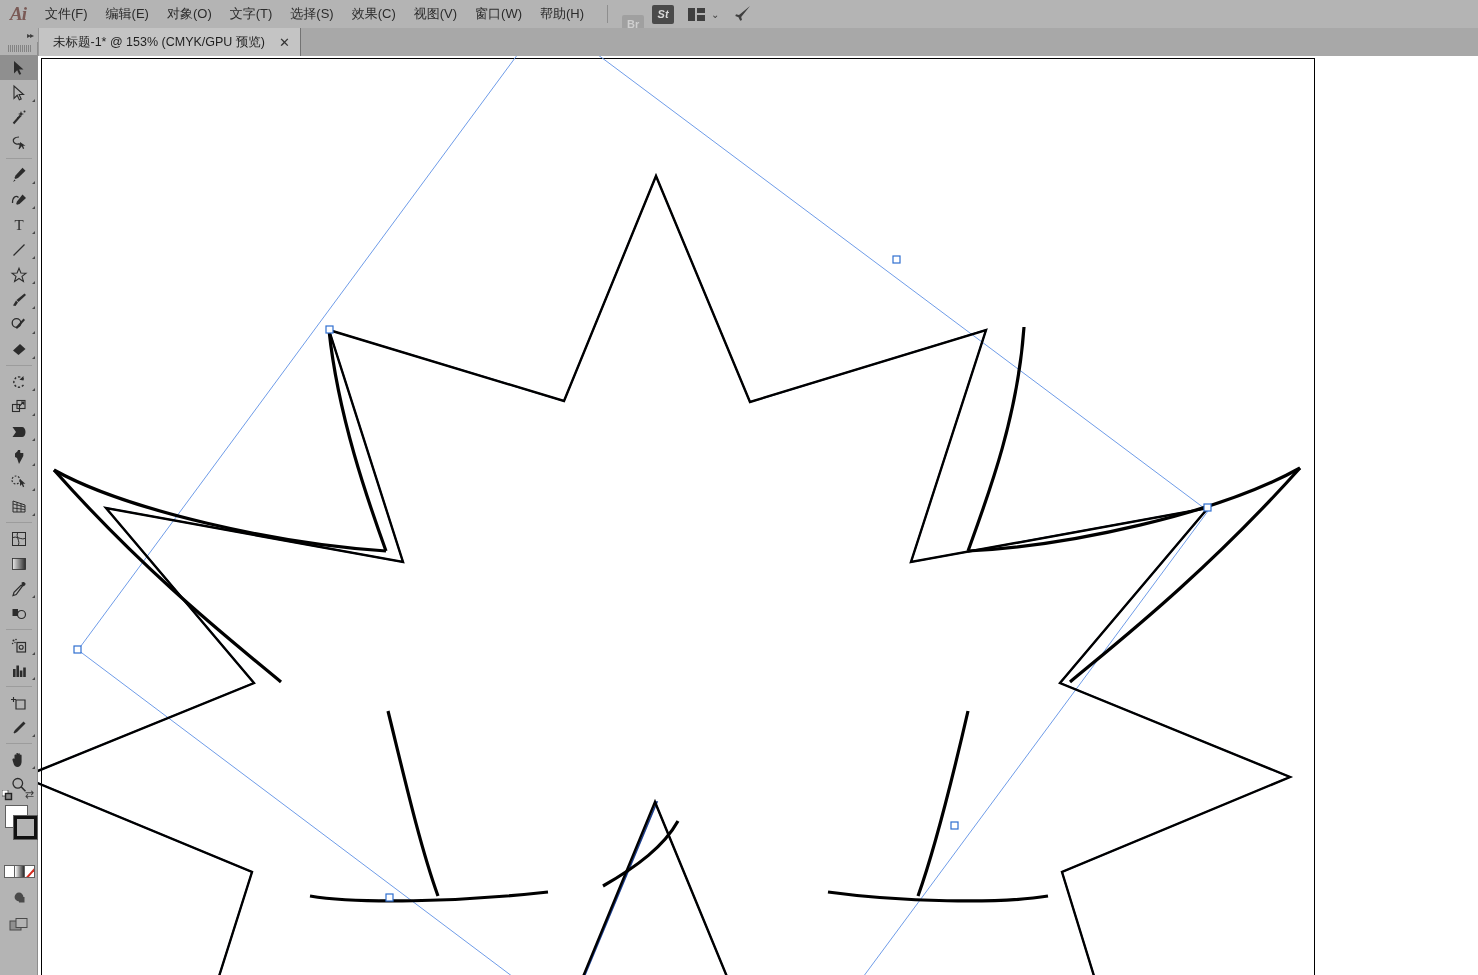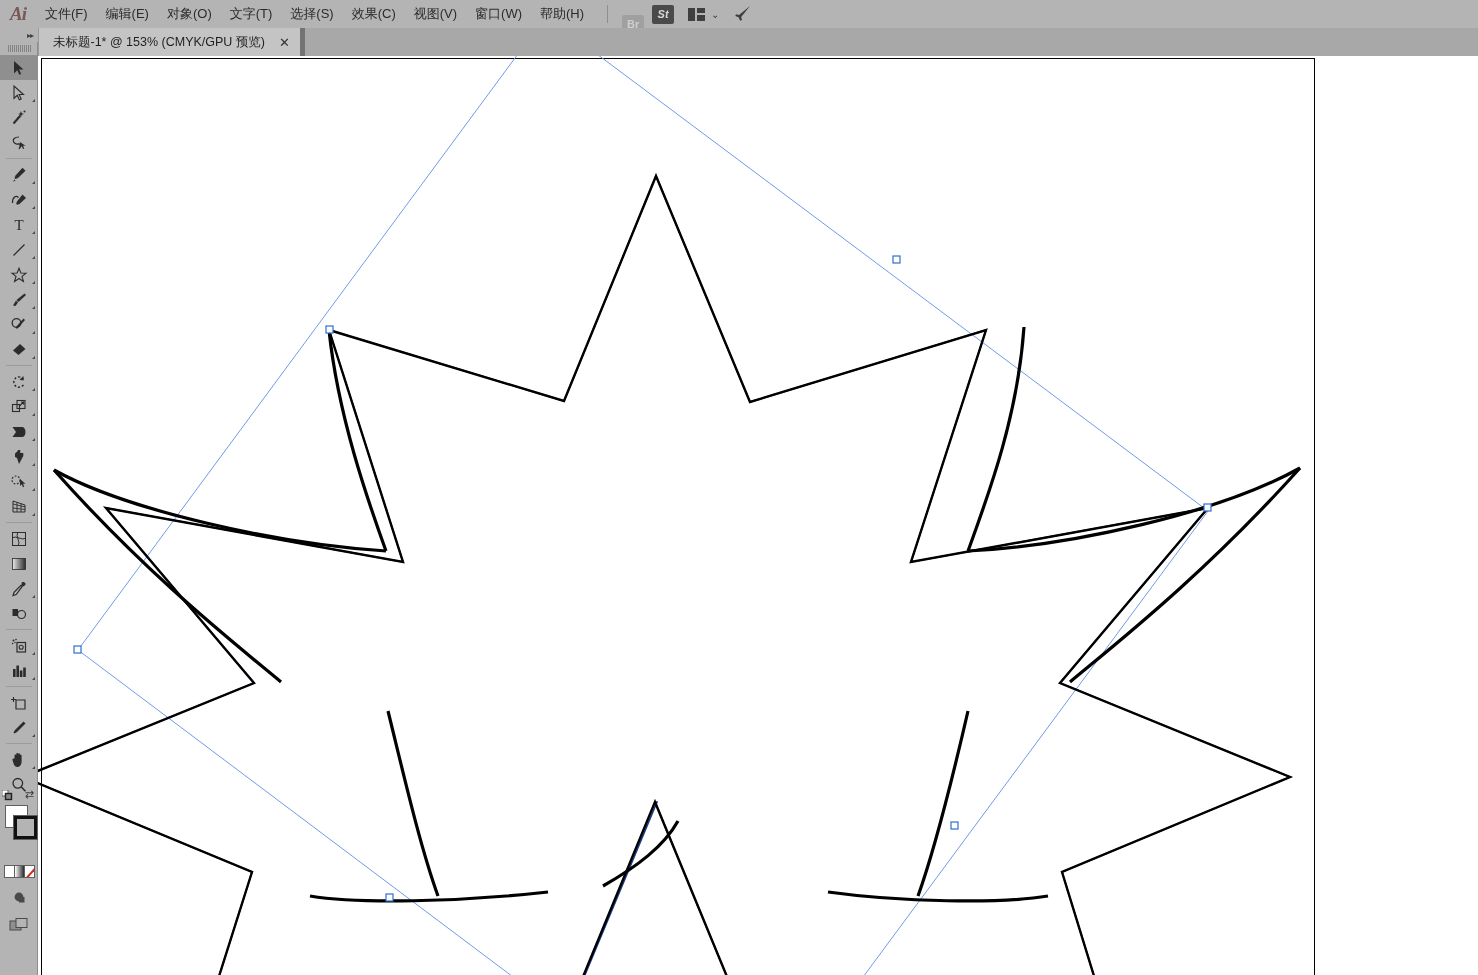--- a/index.html
+++ b/index.html
@@ -55,21 +55,21 @@
 
   
   #tabbar{
     position:absolute; left:0; top:28px; width:1478px; height:28px;
     background:#a8a8a8;
   }
   #doc-tab{
     position:absolute; left:38px; top:0; height:28px;
     background:#c4c4c4;
     display:flex; align-items:center; padding:0 10px 0 14px;
-    border-right:5px solid #737373;
+    border-right:1px solid #737373;
     border-left:1px solid #9a9a9a;
   }
   #doc-tab-title{ font-size:12.5px; color:#1f1f1f; white-space:nowrap; }
   #doc-tab-close{
     margin-left:14px; font-size:13px; color:#333; line-height:1;
     cursor:pointer;
   }
 
   
   #toolpanel{

